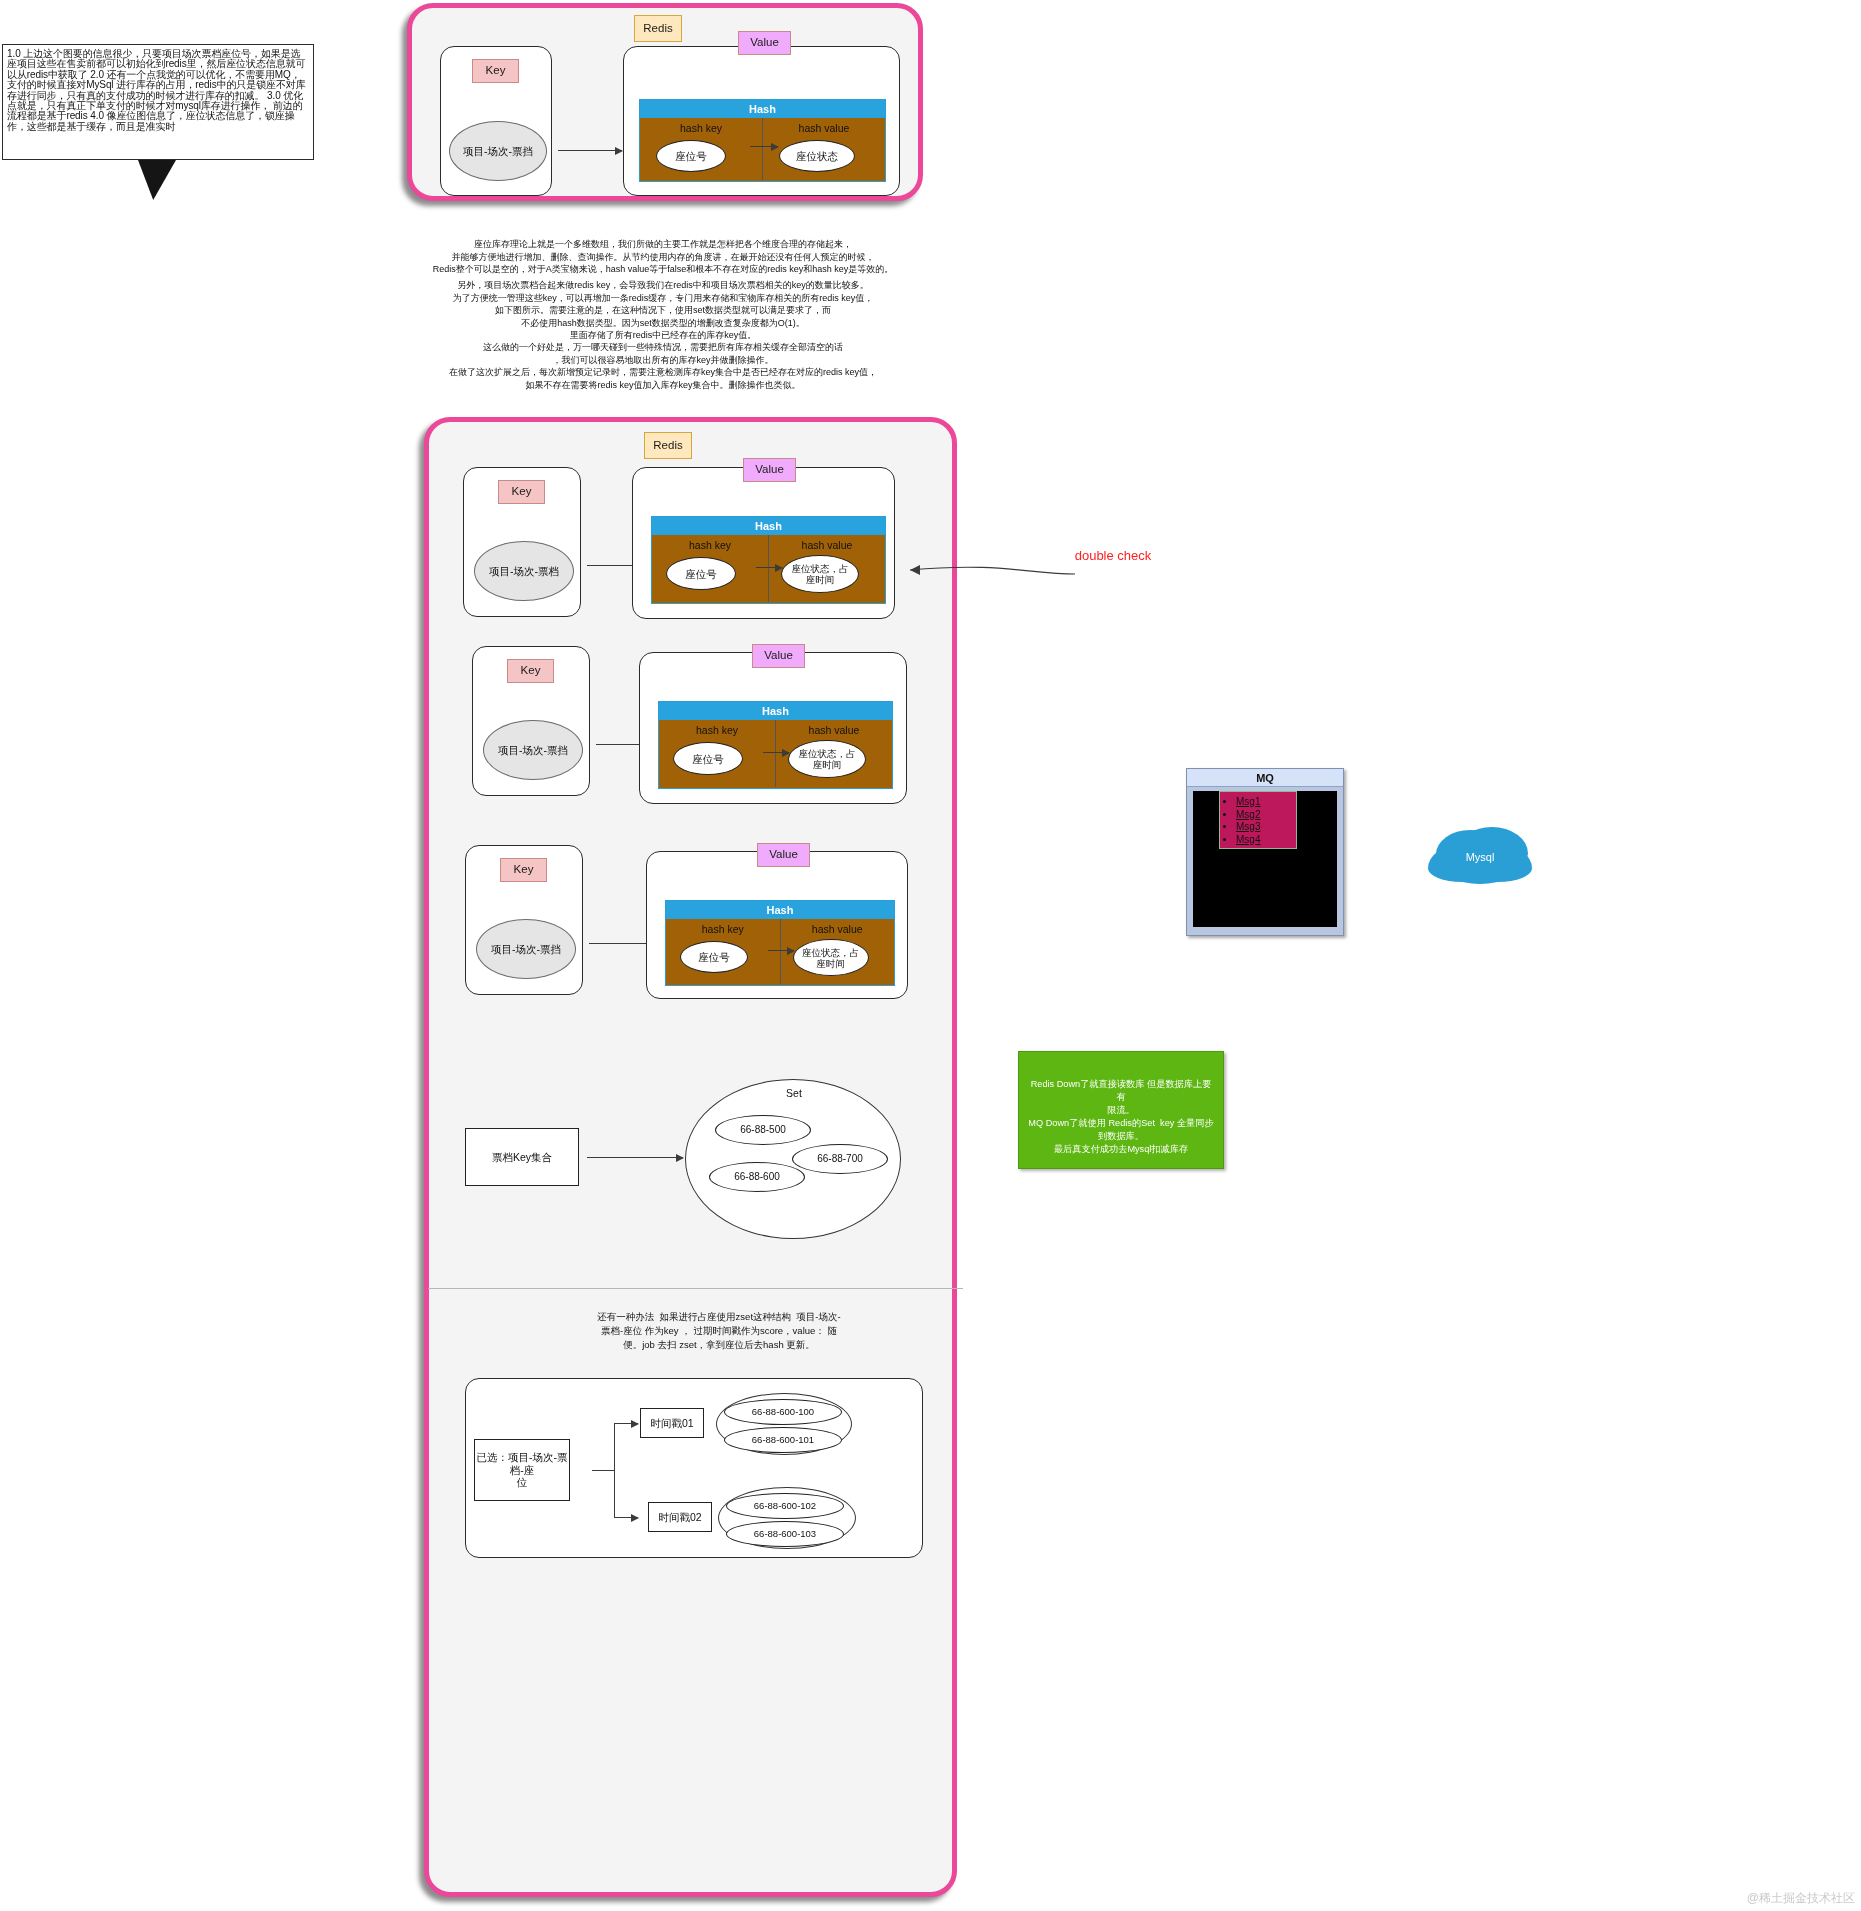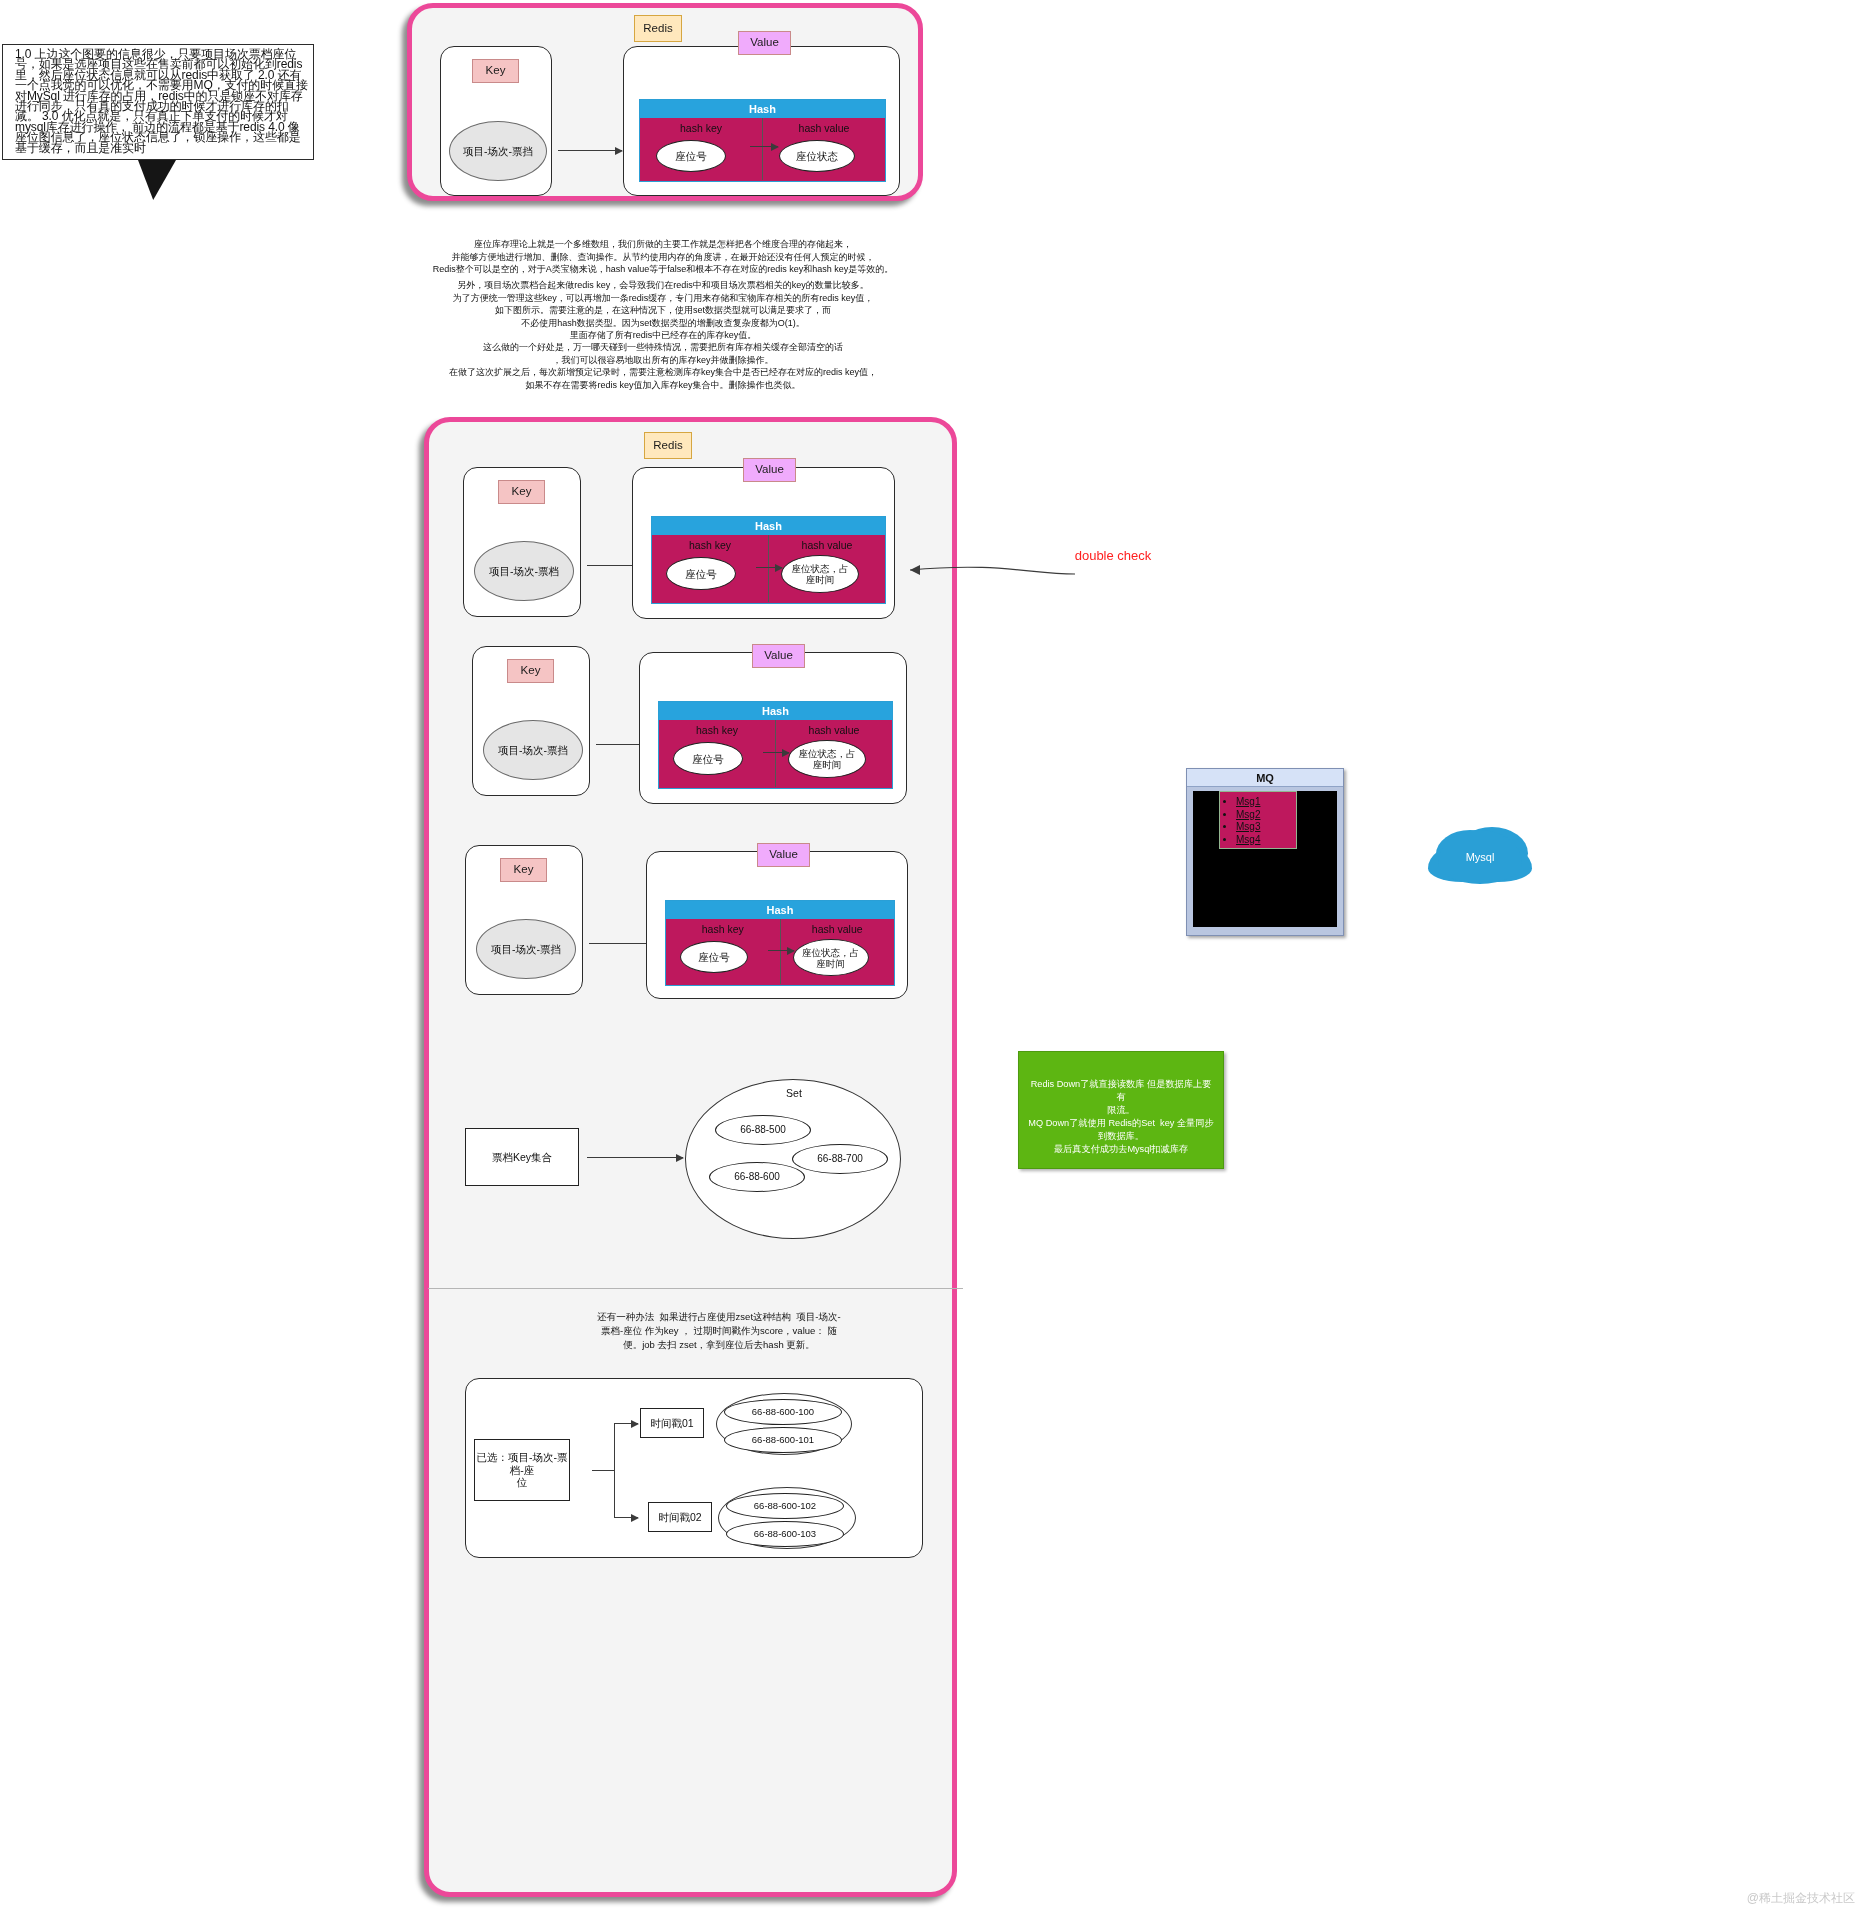--- a/index.html
+++ b/index.html
@@ -9,22 +9,22 @@
     background:#ffffff;
     font-family:"Liberation Sans","DejaVu Sans",sans-serif;
     overflow:hidden;
   }
   .abs { position:absolute; }
 
   
   #note-top-left {
     left:2px; top:44px; width:312px; height:116px;
     background:#fff; border:1px solid #2b2b2b;
-    padding:4px 4px 0 12px;
-    font-size:12px; line-height:10.4px; color:#111;
+    padding:4px 4px 0 4px;
+    font-size:10px; line-height:10.4px; color:#111;
     letter-spacing:-0.1px;
     overflow:hidden;
   }
   #note-tail {
     left:138px; top:160px; width:38px; height:40px;
     background:linear-gradient(to bottom right,#1a1a1a 0%,#1a1a1a 45%,transparent 46%);
     clip-path:polygon(0 0,100% 0,40% 100%);
     background:#151515;
   }
 
@@ -54,21 +54,21 @@
   
   .oval {
     position:absolute; border-radius:50%;
     display:flex; align-items:center; justify-content:center;
     text-align:center; font-size:10.5px; line-height:12px; color:#111;
   }
   .oval-purple { background:#e5e5e5; border:1px solid #6b6b6b; }
   .oval-plain  { background:#ffffff; border:1px solid #222; }
 
   
-  .hashtbl { position:absolute; background:#be185d; border:1px solid #2a9fd6; }
+  .hashtbl { position:absolute; background:#a16207; border:1px solid #2a9fd6; }
   .hashtbl .hdr {
     background:#28a3dd; color:#fff; font-weight:bold;
     font-size:11px; text-align:center; padding:3px 0;
   }
   .hashtbl .cols { display:flex;justify-content:center; }
   .hashtbl .col {
     flex:1; position:relative; text-align:center;
     font-size:10.5px; color:#111; padding-top:4px;
   }
   .hashtbl .col + .col { border-left:1px solid #555; }

